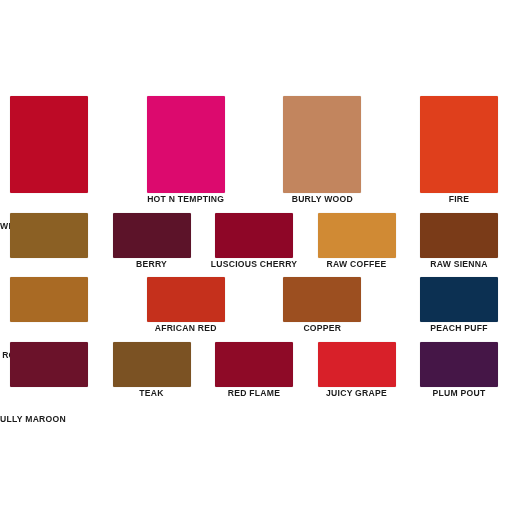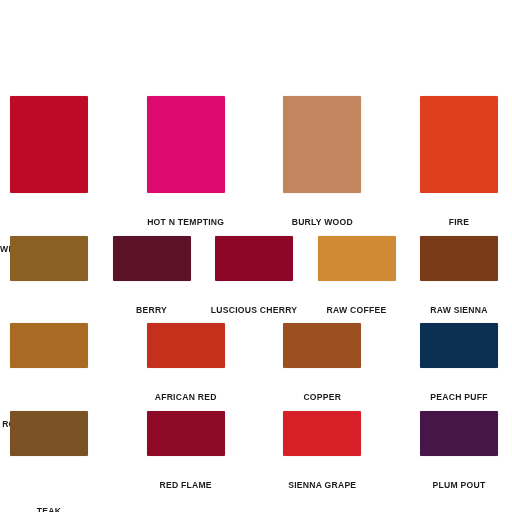--- a/index.html
+++ b/index.html
@@ -58,21 +58,21 @@
   .row-short .swatch-chip { height: 45px; }
 
   .swatch-label {
     font-size: 8.6px;
     font-weight: bold;
     letter-spacing: 0.25px;
     color: #1b1b1b;
     text-align: center;
     white-space: nowrap;
     line-height: 1;
-    margin-top: 25px;
+    margin-top: 2px;
     margin-bottom: 9px;
   }
 
   
   .swatch-row .swatch-cell:first-child .swatch-label {
     position: absolute;
     top: 100%;
     left: 50%;
     transform: translateX(-50%);
     margin-top: 9px;
@@ -141,30 +141,34 @@
           <div class="swatch-chip" style="background-color: rgb(156, 79, 32);"></div>
           <div class="swatch-label">COPPER</div>
         </div>
         <div class="swatch-cell">
           <div class="swatch-chip" style="background-color: rgb(12, 48, 82);"></div>
           <div class="swatch-label">PEACH PUFF</div>
         </div>
       </div>
       <div class="swatch-row row-short">
         <div class="swatch-cell">
+          <div class="swatch-chip" style="background-color: rgb(107, 18, 42);"></div>
+          <div class="swatch-label clip-left">ULLY MAROON</div>
+        </div>
+        <div class="swatch-cell">
           <div class="swatch-chip" style="background-color: rgb(123, 82, 35);"></div>
           <div class="swatch-label">TEAK</div>
         </div>
         <div class="swatch-cell">
           <div class="swatch-chip" style="background-color: rgb(142, 10, 39);"></div>
           <div class="swatch-label">RED FLAME</div>
         </div>
         <div class="swatch-cell">
           <div class="swatch-chip" style="background-color: rgb(216, 32, 41);"></div>
-          <div class="swatch-label">SIENNA GRAPE</div>
+          <div class="swatch-label">JUICY GRAPE</div>
         </div>
         <div class="swatch-cell">
           <div class="swatch-chip" style="background-color: rgb(69, 22, 71);"></div>
           <div class="swatch-label">PLUM POUT</div>
         </div>
       </div>
     </div>
 </div>
 
 </body></html>

